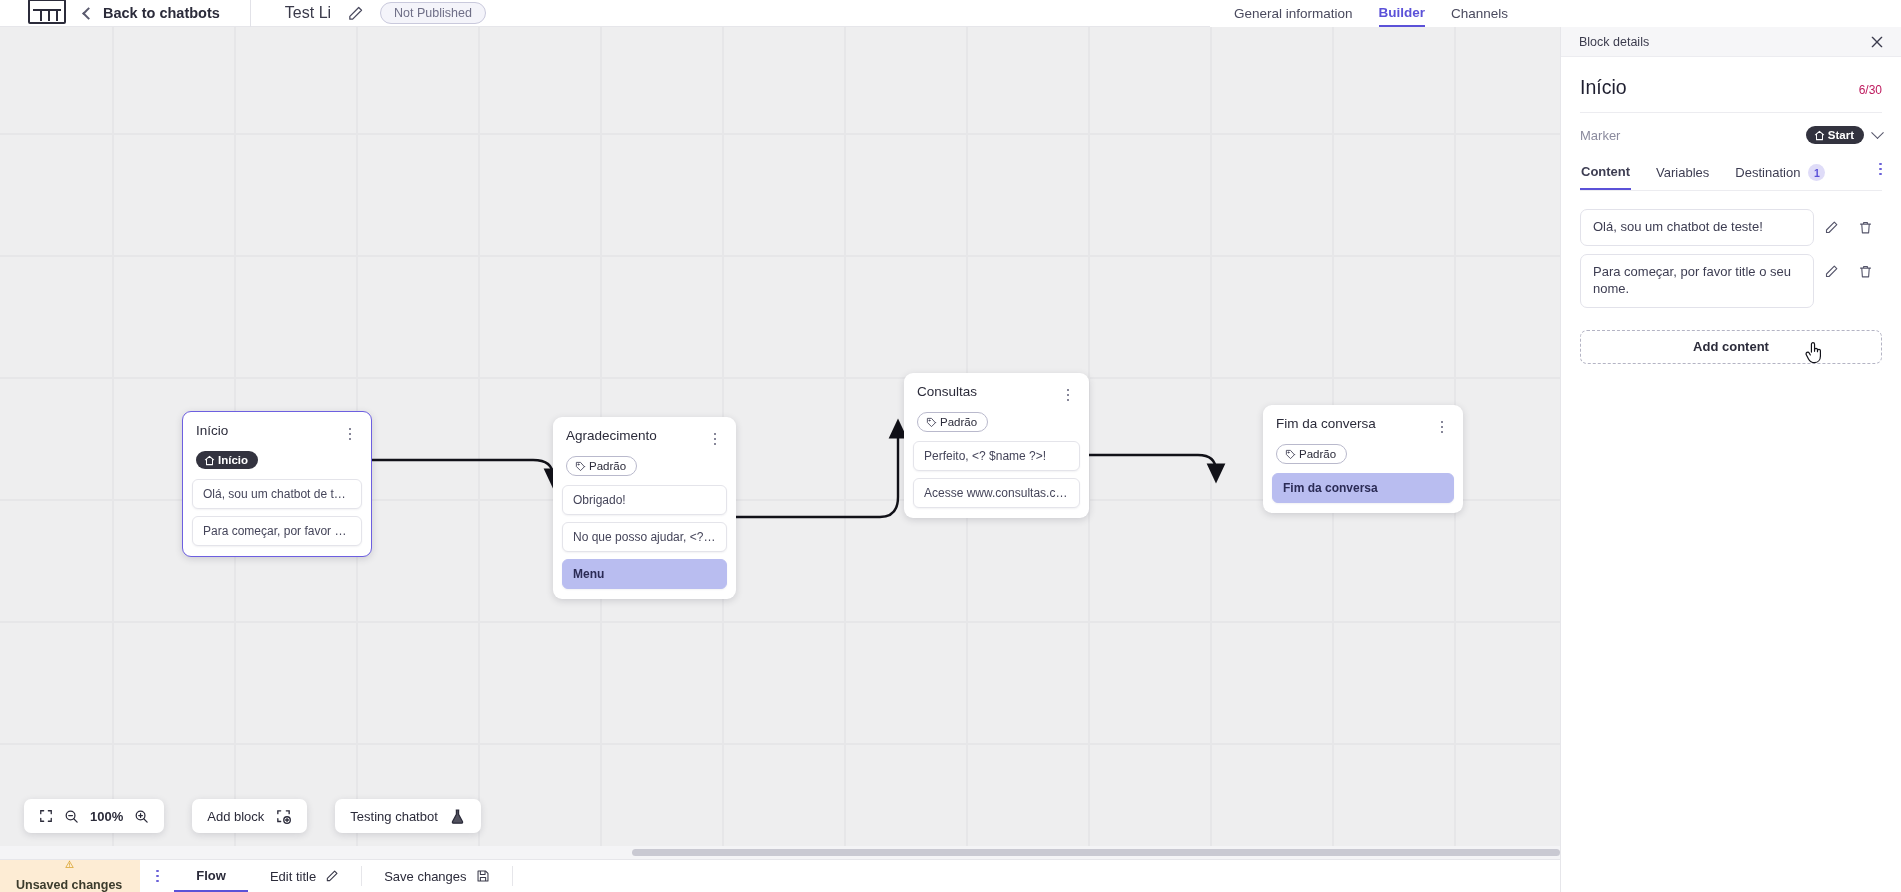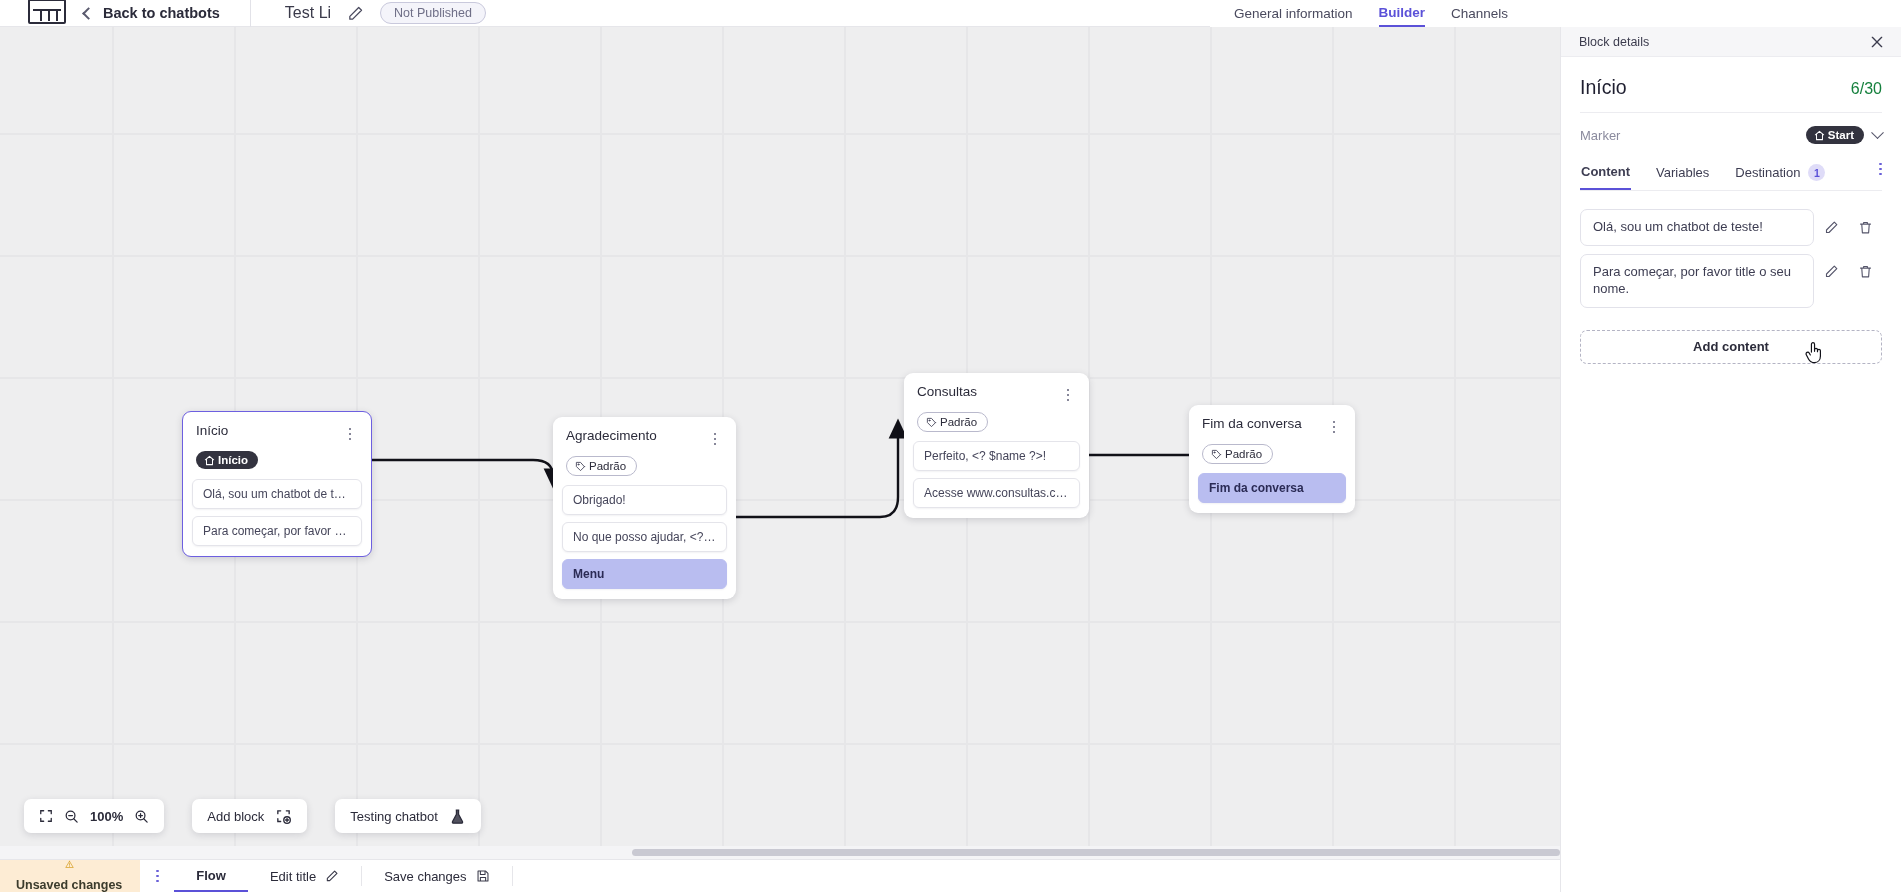--- a/index.html
+++ b/index.html
@@ -343,21 +343,21 @@
   .rp-body { padding: 0 19px; }
 
   .rp-title-row {
     display: flex;
     align-items: baseline;
     justify-content: space-between;
     padding: 19px 0 13px 0;
     border-bottom: 1px solid #ececf0;
   }
   .rp-title { font-size: 19.5px; color: #1f1f30; }
-  .rp-count { font-size: 16px; color: #15803d; }
+  .rp-count { font-size: 12px; color: #be185d; }
 
   .rp-marker-row {
     display: flex;
     align-items: center;
     justify-content: space-between;
     padding: 13px 0 11px 0;
   }
   .rp-marker-label { font-size: 13px; color: #8b8b9e; }
   .marker-select { display: flex; align-items: center; gap: 9px; cursor: pointer; }
   .chev-down {
@@ -558,21 +558,21 @@
             </svg>
           <span>Padrão</span>
         </span>
       </div>
       <div class="rows">
         <div class="row-item">Perfeito, &lt;? $name ?&gt;!</div>
         <div class="row-item">Acesse www.consultas.com par...</div>
       </div>
     </div>
 
-    <div class="block" style="left:1189px; top:378px; width:166px;">
+    <div class="block" style="left:1263px; top:378px; width:200px;">
       <div class="block-head">
         <span class="block-title">Fim da conversa</span>
         <span class="kebab">
             <i></i>
             <i></i>
             <i></i>
           </span>
       </div>
       <div class="tag-row">
         <span class="tag padrao">

